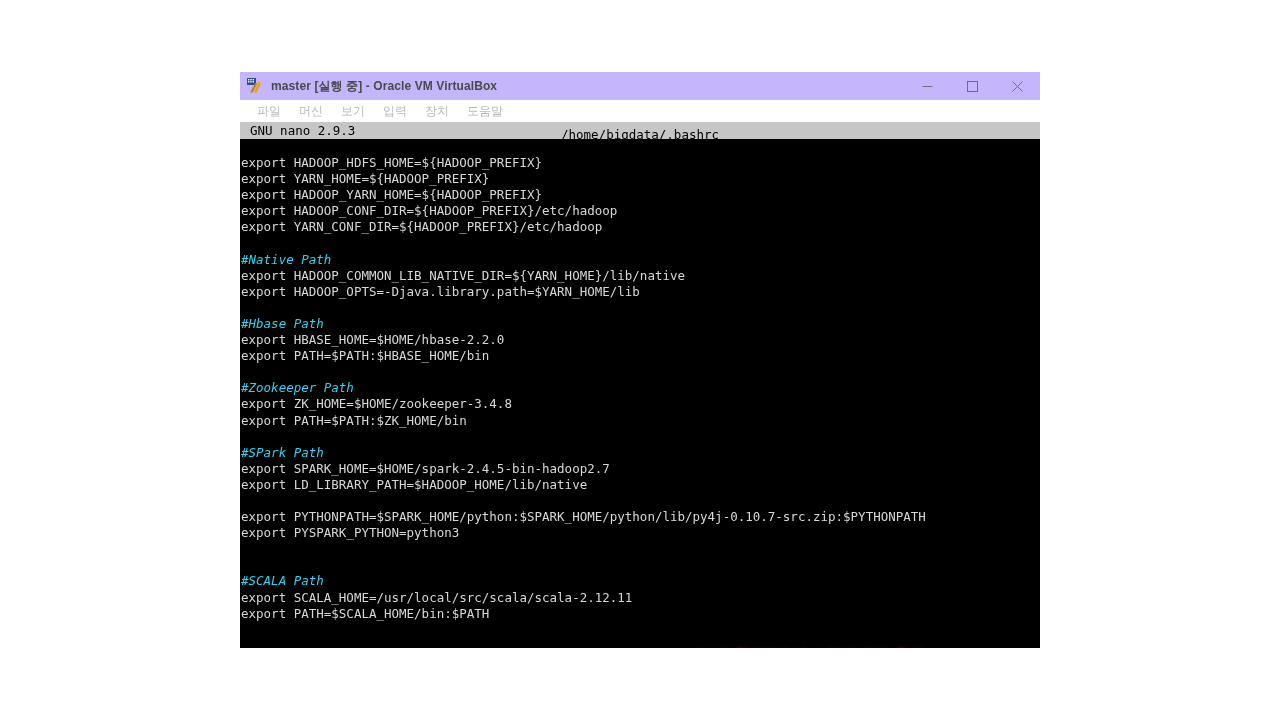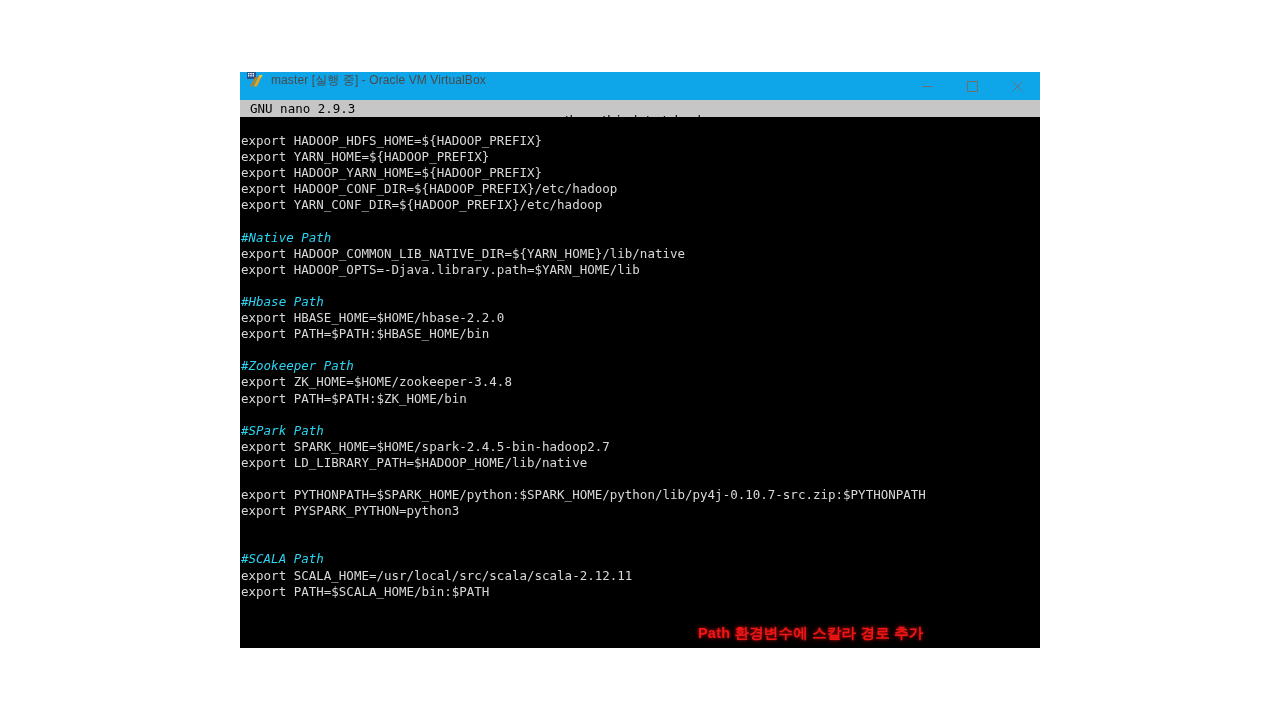--- a/index.html
+++ b/index.html
@@ -19,24 +19,25 @@
     width: 800px;
     height: 576px;
     background: #ffffff;
     display: flex;
     flex-direction: column;
   }
 
   
   .titlebar {
     height: 28px;
-    background: #0ea5e9;
-    display: flex;
-    align-items: flex-start;
+    background: #c4b5fd;
+    display: flex;
+    align-items: center;
     flex: 0 0 auto;
+    font-weight: bold;
   }
 
   .app-icon {
     position: relative;
     width: 16px;
     height: 16px;
     margin-left: 7px;
     margin-right: 8px;
     flex: 0 0 auto;
   }
@@ -101,22 +102,21 @@
   }
   .nano-title {
     position: absolute;
     left: 10px;
     top: 0;
   }
   .nano-file {
     position: absolute;
     left: 50%;
     transform: translateX(-50%);
-    top: 12px;
-    font-style: italic;
+    top: 4px;
   }
 
   .term-body {
     padding-top: 16px;
     padding-left: 1px;
     font-size: 12.5px;
     line-height: 16.1px;
     color: #d8d8d8;
     white-space: pre;
   }
@@ -174,20 +174,28 @@
       </div>
       <div class="win-btn">
         <svg width="11" height="11" viewBox="0 0 11 11">
             <line x1="0.5" y1="0.5" x2="10.5" y2="10.5" stroke="#6e6e6e" stroke-width="1"></line>
             <line x1="10.5" y1="0.5" x2="0.5" y2="10.5" stroke="#6e6e6e" stroke-width="1"></line>
           </svg>
       </div>
     </div>
   </div>
 
+  <div class="menubar">
+    <div class="menu-item">파일</div>
+    <div class="menu-item">머신</div>
+    <div class="menu-item">보기</div>
+    <div class="menu-item">입력</div>
+    <div class="menu-item">장치</div>
+    <div class="menu-item">도움말</div>
+  </div>
 
   <div class="vm-screen">
 
     <div class="nano-header">
       <span class="nano-title">GNU nano 2.9.3</span>
       <span class="nano-file">/home/bigdata/.bashrc</span>
     </div>
 
     <div class="term-body" id="term-body"><div class="line">export HADOOP_HDFS_HOME=${HADOOP_PREFIX}</div><div class="line">export YARN_HOME=${HADOOP_PREFIX}</div><div class="line">export HADOOP_YARN_HOME=${HADOOP_PREFIX}</div><div class="line">export HADOOP_CONF_DIR=${HADOOP_PREFIX}/etc/hadoop</div><div class="line">export YARN_CONF_DIR=${HADOOP_PREFIX}/etc/hadoop</div><div class="line blank">&nbsp;</div><div class="line cmt">#Native Path</div><div class="line">export HADOOP_COMMON_LIB_NATIVE_DIR=${YARN_HOME}/lib/native</div><div class="line">export HADOOP_OPTS=-Djava.library.path=$YARN_HOME/lib</div><div class="line blank">&nbsp;</div><div class="line cmt">#Hbase Path</div><div class="line">export HBASE_HOME=$HOME/hbase-2.2.0</div><div class="line">export PATH=$PATH:$HBASE_HOME/bin</div><div class="line blank">&nbsp;</div><div class="line cmt">#Zookeeper Path</div><div class="line">export ZK_HOME=$HOME/zookeeper-3.4.8</div><div class="line">export PATH=$PATH:$ZK_HOME/bin</div><div class="line blank">&nbsp;</div><div class="line cmt">#SPark Path</div><div class="line">export SPARK_HOME=$HOME/spark-2.4.5-bin-hadoop2.7</div><div class="line">export LD_LIBRARY_PATH=$HADOOP_HOME/lib/native</div><div class="line blank">&nbsp;</div><div class="line">export PYTHONPATH=$SPARK_HOME/python:$SPARK_HOME/python/lib/py4j-0.10.7-src.zip:$PYTHONPATH</div><div class="line">export PYSPARK_PYTHON=python3</div><div class="line blank">&nbsp;</div><div class="line blank">&nbsp;</div><div class="line cmt">#SCALA Path</div><div class="line">export SCALA_HOME=/usr/local/src/scala/scala-2.12.11</div><div class="line">export PATH=$SCALA_HOME/bin:$PATH</div></div>
 

